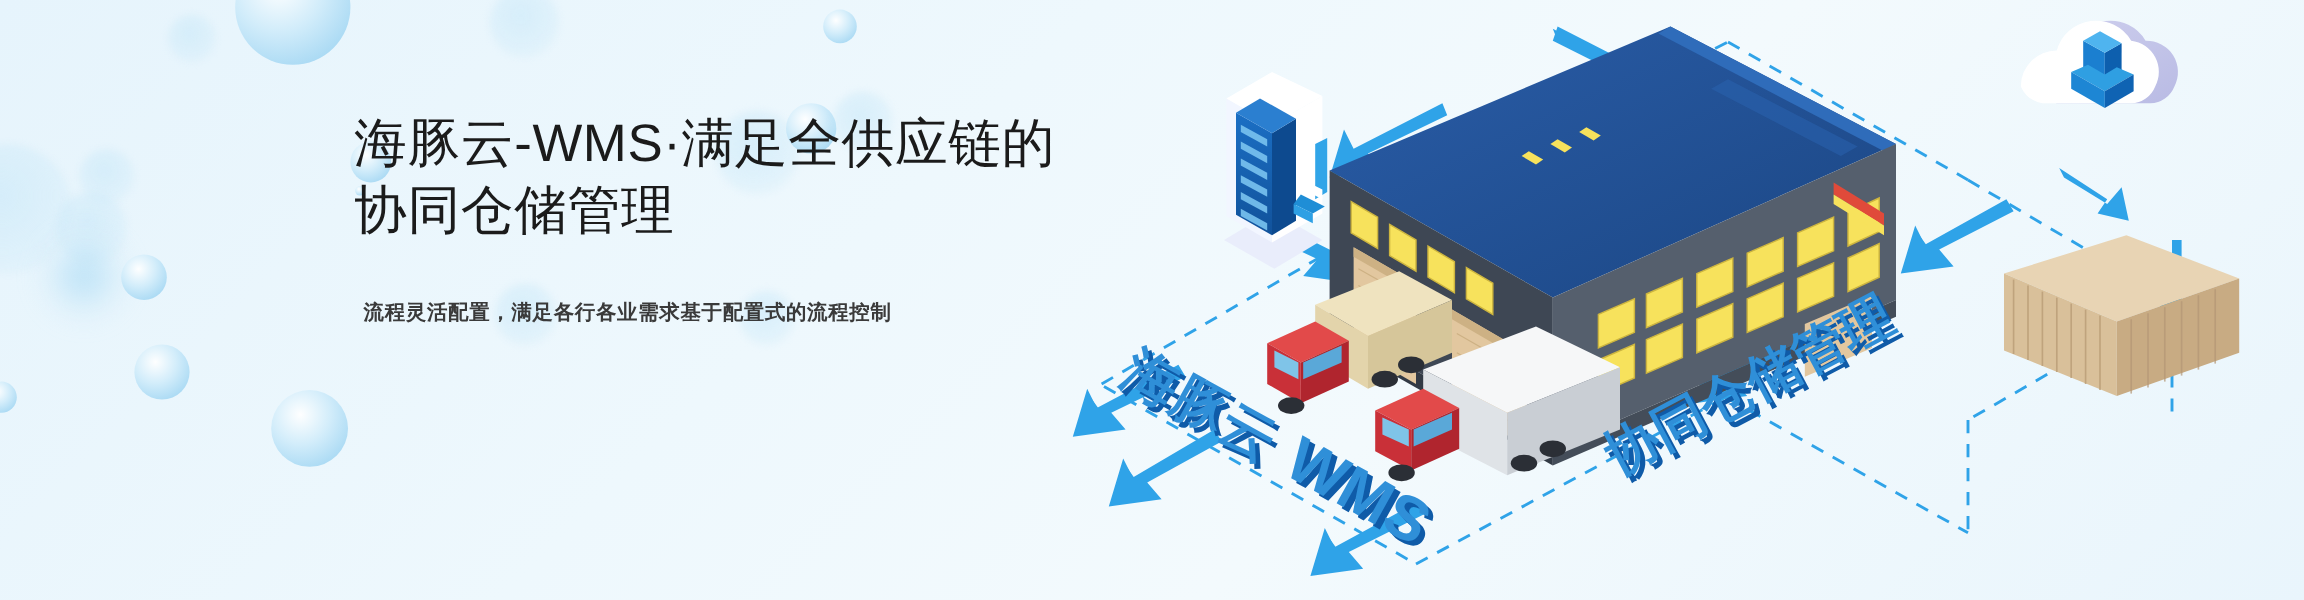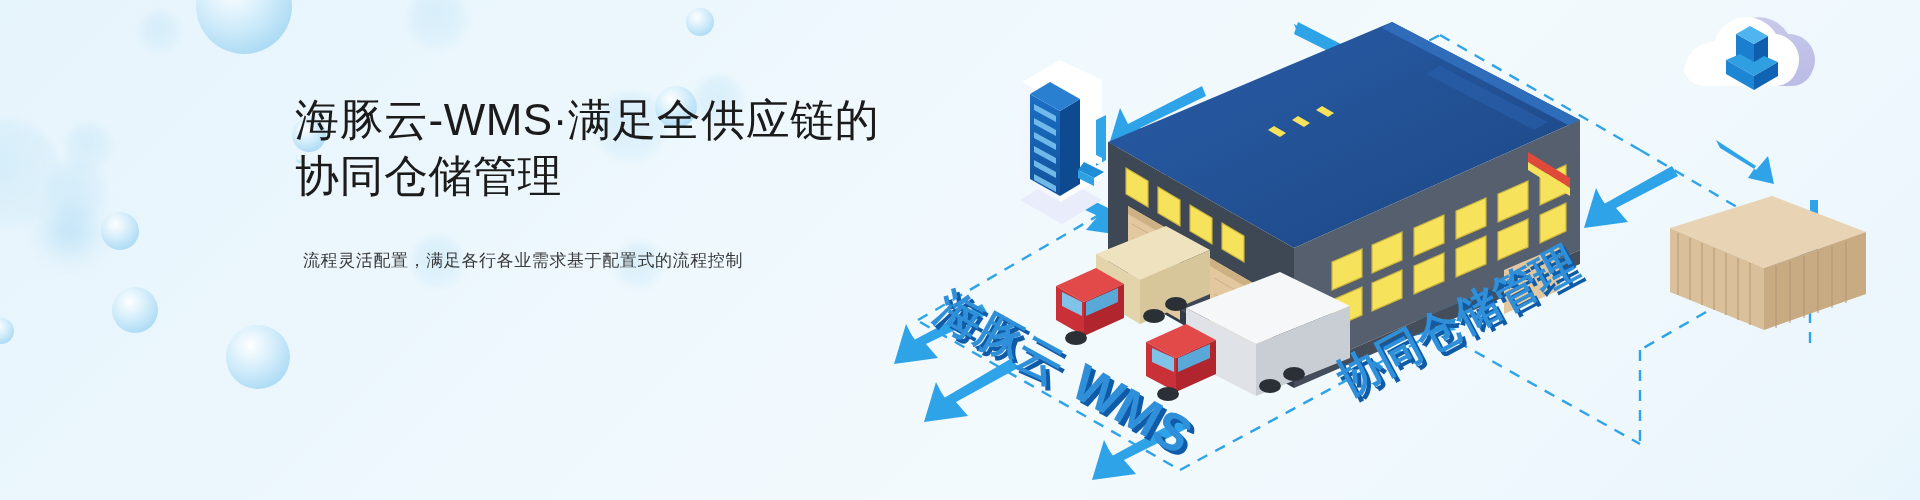--- a/index.html
+++ b/index.html
@@ -60,21 +60,21 @@
     font-weight: 400;
     letter-spacing: 0.5px;
     white-space: pre-line;
     margin: 0;
   }
   .subhead {
     margin: 44px 0 0 8px;
     font-size: 17px;
     letter-spacing: 0.6px;
     color: #3a3a3a;
-    font-weight: 400;
+    font-weight: 700;
   }
   
   .art {
     position: absolute;
     left: 880px;
     top: 0;
     width: 1040px;
     height: 500px;
   }
   .art svg { display: block; }

